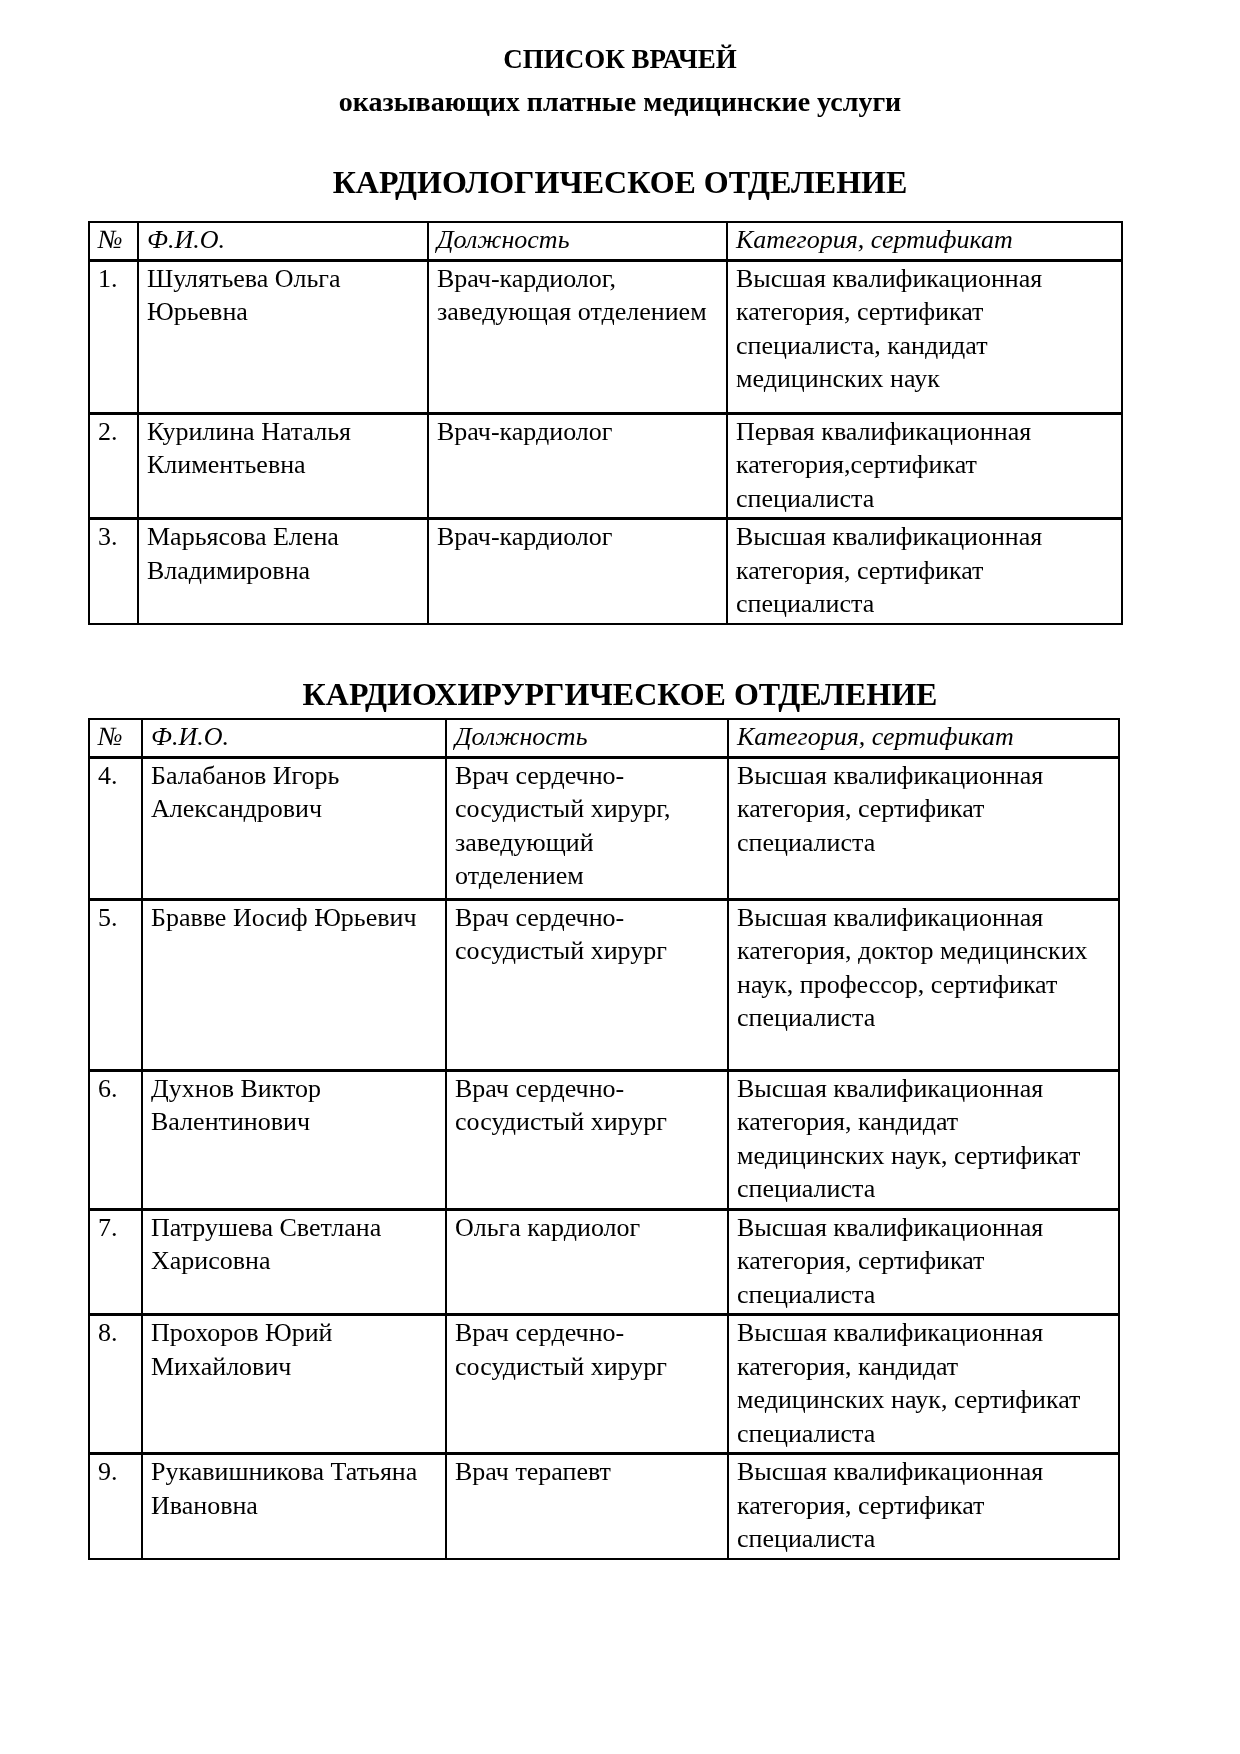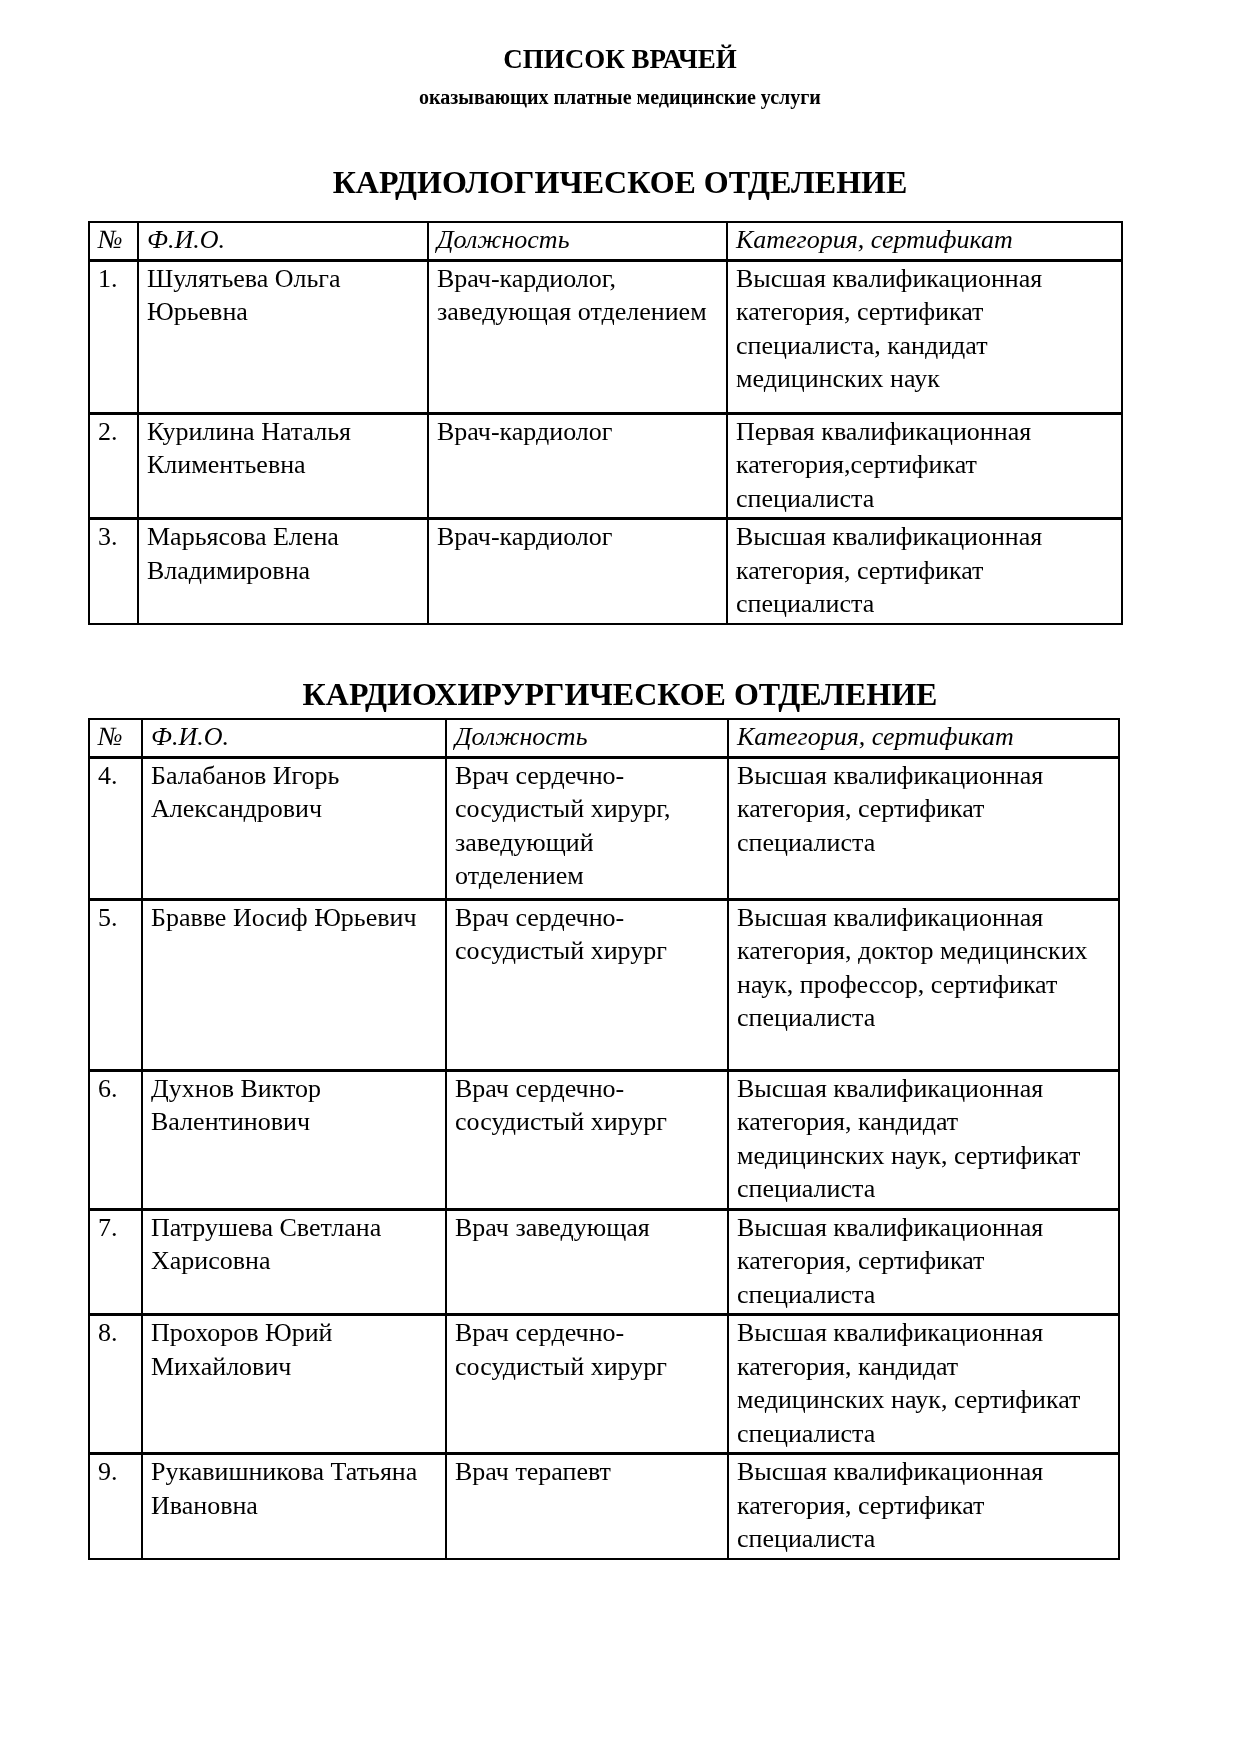--- a/index.html
+++ b/index.html
@@ -5,21 +5,21 @@
     html, body { margin: 0; padding: 0; background: #ffffff; }
     body {
       width: 1240px; height: 1754px; position: relative; overflow: hidden;
       font-family: "Liberation Serif", "DejaVu Serif", serif; color: #000;
     }
     .title {
       position: absolute; left: 0; width: 1240px; text-align: center;
       font-weight: bold; margin: 0;
     }
     .t1 { top: 44px; font-size: 27px; }
-    .t2 { top: 86px; font-size: 20px; }
+    .t2 { top: 86px; font-size: 28px; }
     .sec { font-size: 32px; }
     .s1 { top: 164px; }
     .s2 { top: 657px; margin-top: 19px; }
     table.doc {
       position: absolute; border-collapse: collapse; table-layout: fixed;
       font-size: 26px; line-height: 33.5px;
     }
     table.doc td, table.doc th {
       border: 2px solid #000; vertical-align: top; padding: 0 6px 2px 8px;
       text-align: left; font-weight: normal;
@@ -109,21 +109,21 @@
     </tr>
     <tr class="row" style="height:137px">
       <td class="num">6.</td>
       <td>Духнов Виктор Валентинович</td>
       <td>Врач сердечно-сосудистый хирург</td>
       <td>Высшая квалификационная категория, кандидат медицинских наук, сертификат специалиста</td>
     </tr>
     <tr class="row" style="height:102px">
       <td class="num">7.</td>
       <td>Патрушева Светлана Харисовна</td>
-      <td>Врач заведующая</td>
+      <td>Ольга кардиолог</td>
       <td>Высшая квалификационная категория, сертификат специалиста</td>
     </tr>
     <tr class="row" style="height:137px">
       <td class="num">8.</td>
       <td>Прохоров Юрий Михайлович</td>
       <td>Врач сердечно-сосудистый хирург</td>
       <td>Высшая квалификационная категория, кандидат медицинских наук, сертификат специалиста</td>
     </tr>
     <tr class="row" style="height:102px">
       <td class="num">9.</td>

